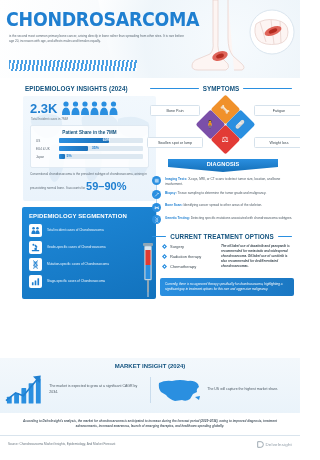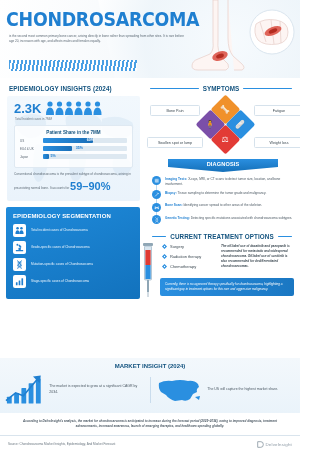--- a/index.html
+++ b/index.html
@@ -23,21 +23,21 @@
   .subtitle{position:absolute;left:9px;top:34px;width:175px;font-size:3.1px;line-height:1.75;
     color:#5d6a75;}
   .hdr-stripes{position:absolute;left:9px;top:60px;width:128px;height:11px;
     background:repeating-linear-gradient(100deg,#2a8fe0 0 2px,#ffffff 2px 4px);opacity:.85;}
 
   
   .anatomy{position:absolute;right:4px;top:0;width:120px;height:78px;}
 
   
   .body-wrap{position:relative;height:276px;}
-  .col-left{position:absolute;left:0;top:0;width:146px;height:276px;}
+  .col-left{position:absolute;left:16px;top:0;width:146px;height:276px;}
   .col-right{position:absolute;left:146px;top:0;width:154px;height:276px;}
 
   .sec-title{font-size:6.3px;font-weight:bold;color:#13537f;letter-spacing:.1px;}
   .sec-title-c{text-align:center;}
 
   
   .epi-head{padding:7px 0 4px 9px;}
   .card-epi{margin:0 6px 0 7px;background:linear-gradient(180deg,#f2f8fd 0%,#eaf3fb 100%);
     border-radius:2px;position:relative;overflow:hidden;padding-bottom:5px;}
   .worldmap{position:absolute;inset:0;opacity:.25;}

